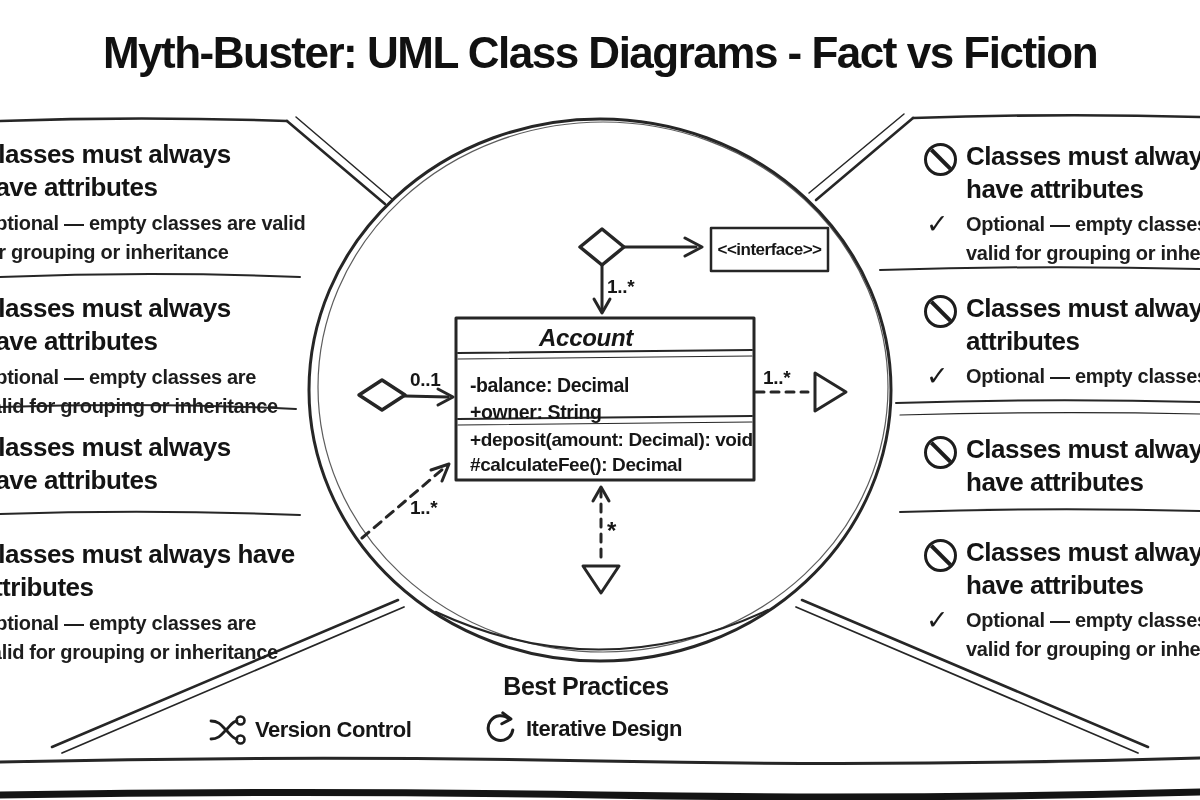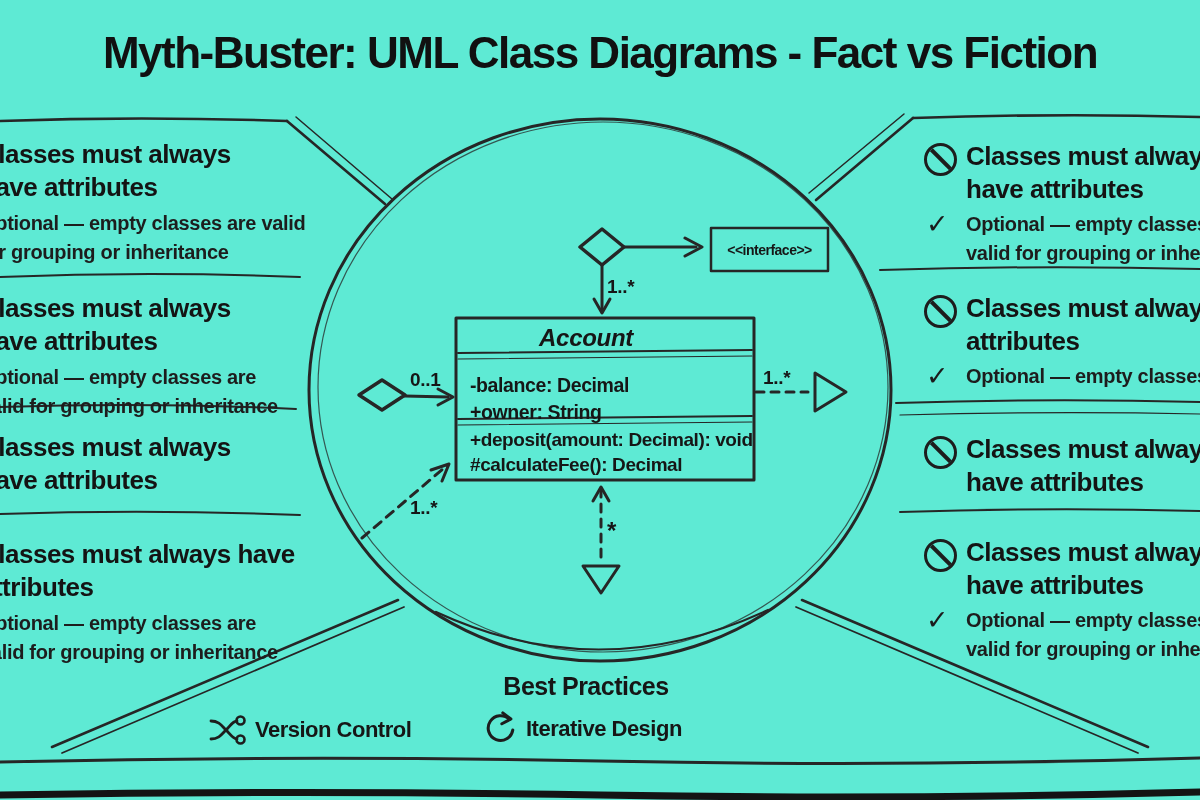--- a/index.html
+++ b/index.html
@@ -1,18 +1,18 @@
 <!DOCTYPE html>
 <html><head>
 <meta charset="utf-8">
 <style>
   html,body{margin:0;padding:0;background:#d8d5cc;}
   .canvas{
     position:relative;width:1200px;height:800px;overflow:hidden;
-    background:#5eead4;color:#161616;
+    background:#ffffff;color:#161616;
     font-family:"Liberation Sans","DejaVu Sans",sans-serif;
   }
   .canvas *{box-sizing:border-box;}
   svg.art{position:absolute;left:0;top:0;z-index:1;}
   .txt{position:absolute;z-index:2;white-space:nowrap;}
 
   
   .title{
     position:absolute;z-index:2;left:0;top:28px;width:1200px;margin:0;
     text-align:center;font-size:44px;font-weight:700;letter-spacing:-1.5px;color:#111;
@@ -28,21 +28,21 @@
   .r-block{position:absolute;z-index:2;left:924px;width:340px;}
   .r-row{display:flex;align-items:flex-start;}
   .r-icon-col{width:42px;flex:none;}
   .no-icon{display:block;width:33px;height:33px;border:3.5px solid #1d1d1d;border-radius:50%;position:relative;margin-top:3px;}
   .no-icon::after{content:"";position:absolute;left:50%;top:0;bottom:0;width:3.5px;margin-left:-1.75px;background:#1d1d1d;transform:rotate(-45deg);}
   .check-icon{display:block;font-size:27px;font-weight:700;line-height:29px;color:#1b1b1b;padding-left:2px;}
   .r-detail{margin-top:4px;}
 
   
   .iface-label{left:711px;top:228px;width:117px;height:43px;display:flex;align-items:center;justify-content:center;
-    font-size:14px;font-weight:700;letter-spacing:-0.5px;}
+    font-size:17px;font-weight:700;letter-spacing:-0.5px;}
   .acct-title{left:458px;top:324px;width:256px;text-align:center;font-size:24px;font-weight:700;font-style:italic;letter-spacing:-0.3px;}
   .acct-line{font-size:19.5px;font-weight:700;letter-spacing:-0.4px;line-height:27px;}
   .acct-attrs{left:470px;top:372px;}
   .acct-methods{left:470px;top:427px;}
   .acct-methods .acct-line{font-size:19px;line-height:25px;}
   .mult{font-size:19px;font-weight:700;letter-spacing:-0.3px;}
 
   
   .bp-heading{left:0;top:672px;width:1172px;text-align:center;font-size:25px;font-weight:700;letter-spacing:-0.5px;}
   .bp-item{position:absolute;z-index:2;top:710px;display:flex;align-items:center;gap:8px;}

